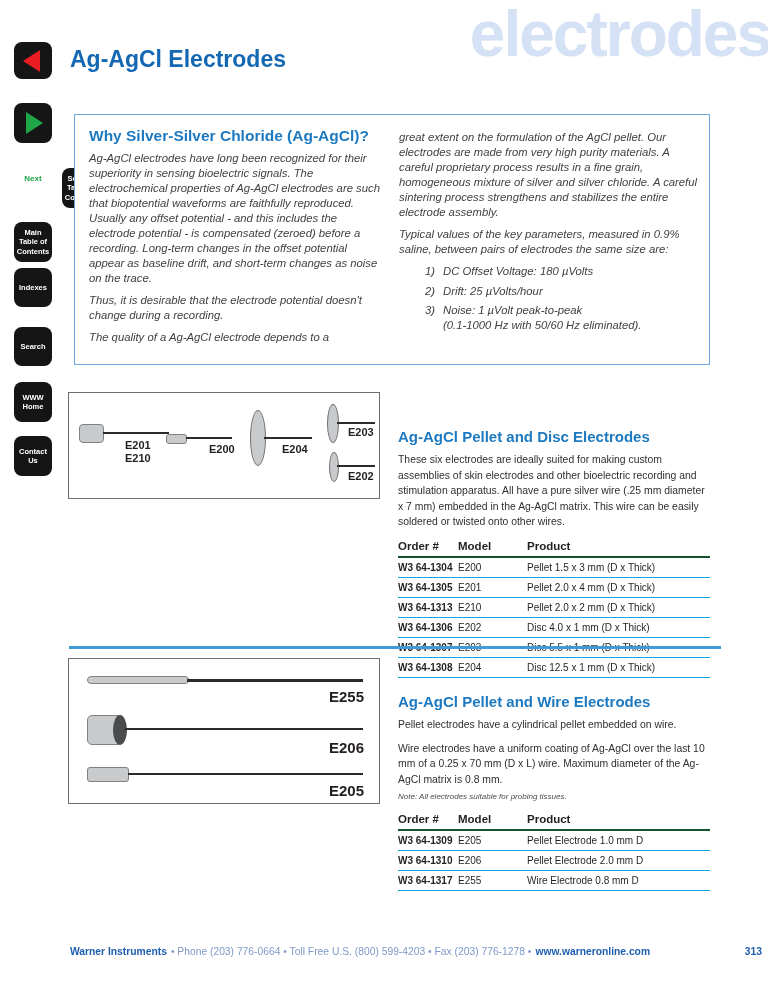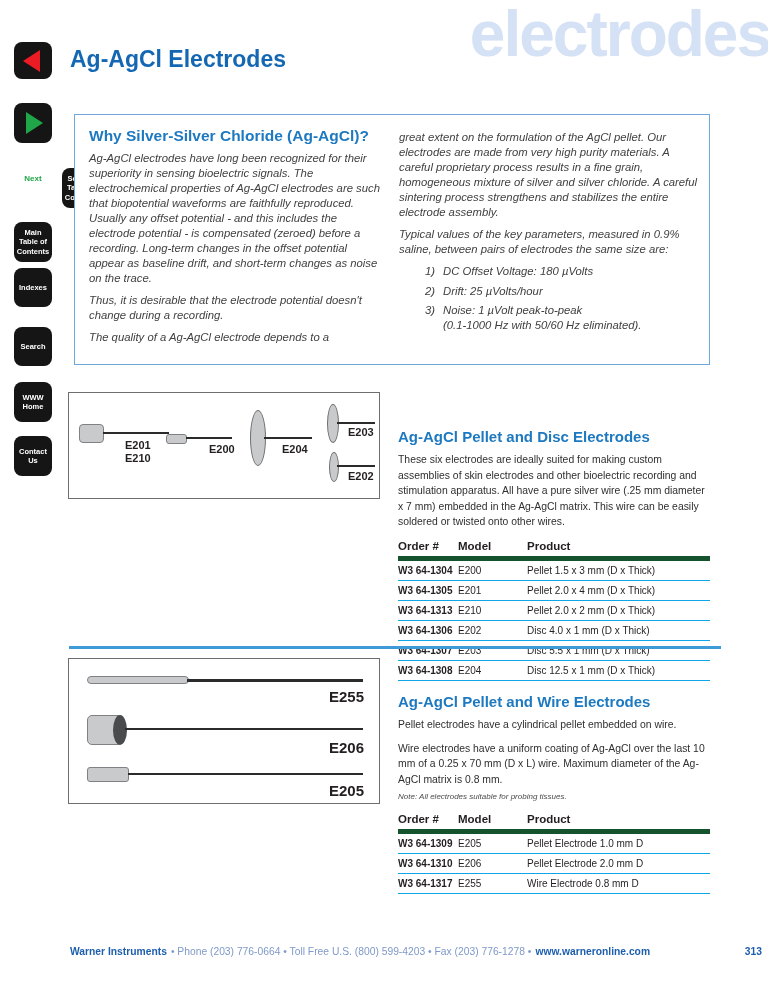--- a/index.html
+++ b/index.html
@@ -44,21 +44,21 @@
   .dark-cap { position:absolute; background:#4a4b4d; border-radius:50%; }
 
   
   .section { position:absolute; width:312px; }
   .section-heading { font-size:15px; font-weight:bold; color:#1d79c0; margin-bottom:7px;margin-top:35px; }
   .section-desc { font-size:10.4px; line-height:1.5; color:#2f2f31; margin-bottom:8px; }
   .section-note { font-size:8px; font-style:italic; color:#4c4c4e; margin:-3px 0 10px; }
 
   .ptable { width:100%; border-collapse:collapse; }
   .ptable th { text-align:left; font-size:11.5px; font-weight:bold; color:#231f20;
-    border-bottom:5px solid #14532d; padding:2px 0 4px; }
+    border-bottom:2px solid #14532d; padding:2px 0 4px; }
   .ptable td { font-size:10px; color:#231f20; border-bottom:1px solid #0ea5e9; padding:4px 0; }
   .ptable td.order { font-weight:bold; }
   .col-order { width:60px; } .col-model { width:69px; }
 
   .divider { position:absolute; left:69px; top:646px; width:652px; height:2.5px; background:#3f9bd8; }
 
   
   .footer { position:absolute; left:70px; top:946px; width:692px; display:flex; align-items:baseline; font-size:10.3px; }
   .footer .brand { font-weight:bold; color:#1d5fae; white-space:nowrap; }
   .footer .contact { color:#7f99c8; margin:0 4px; white-space:nowrap; }

